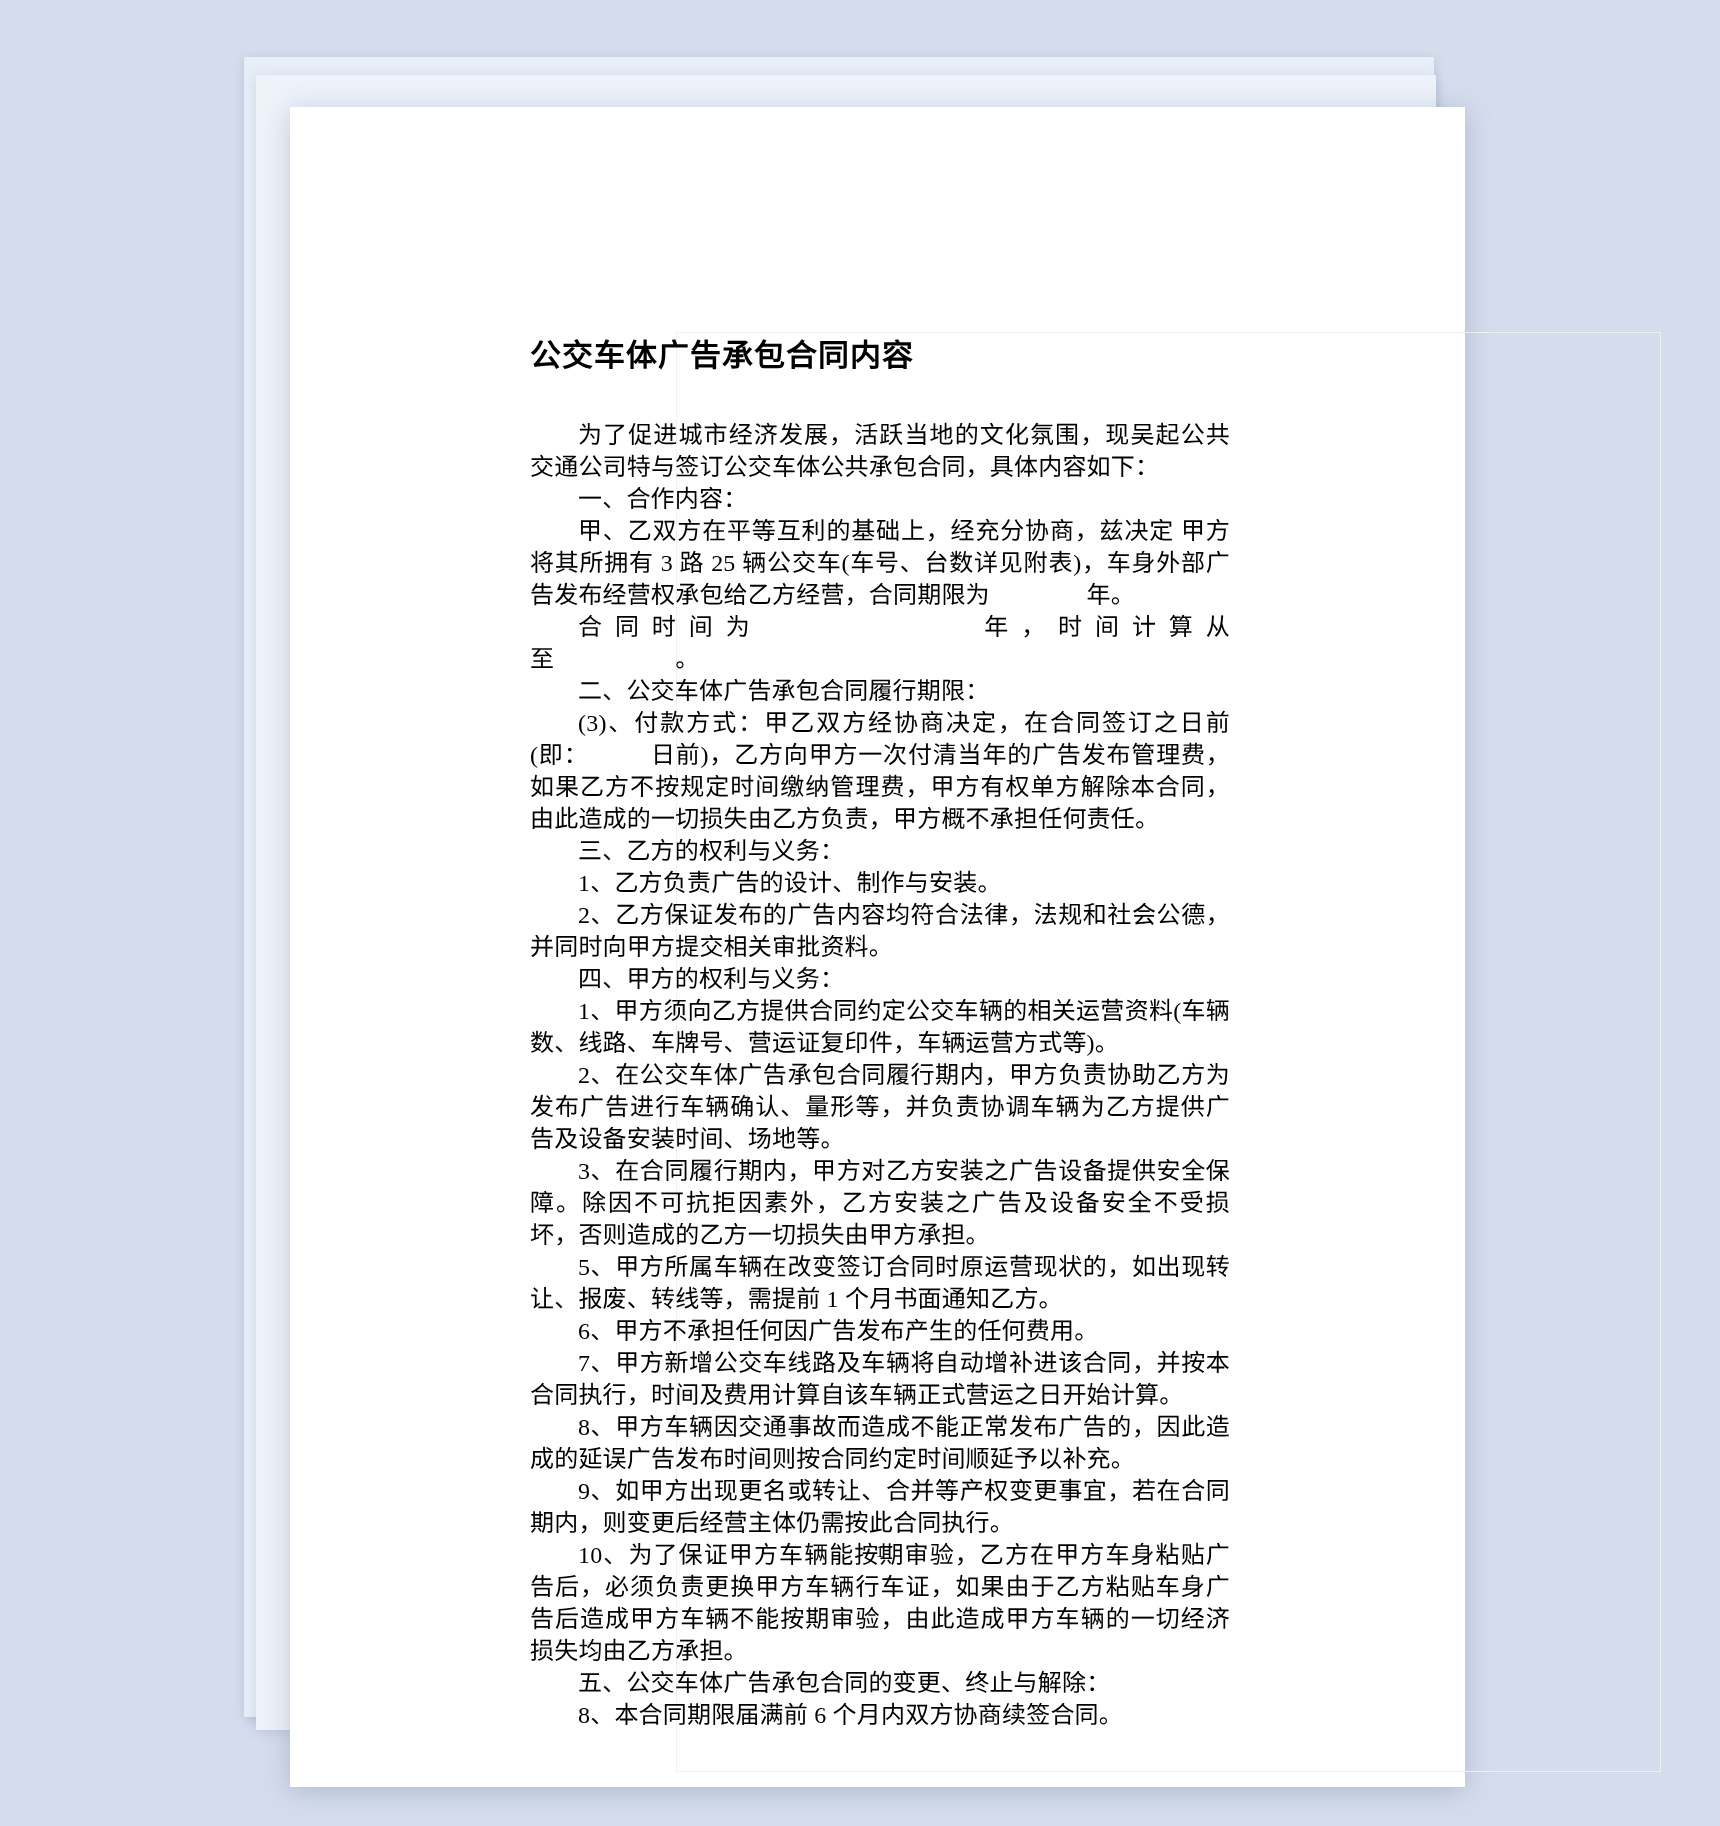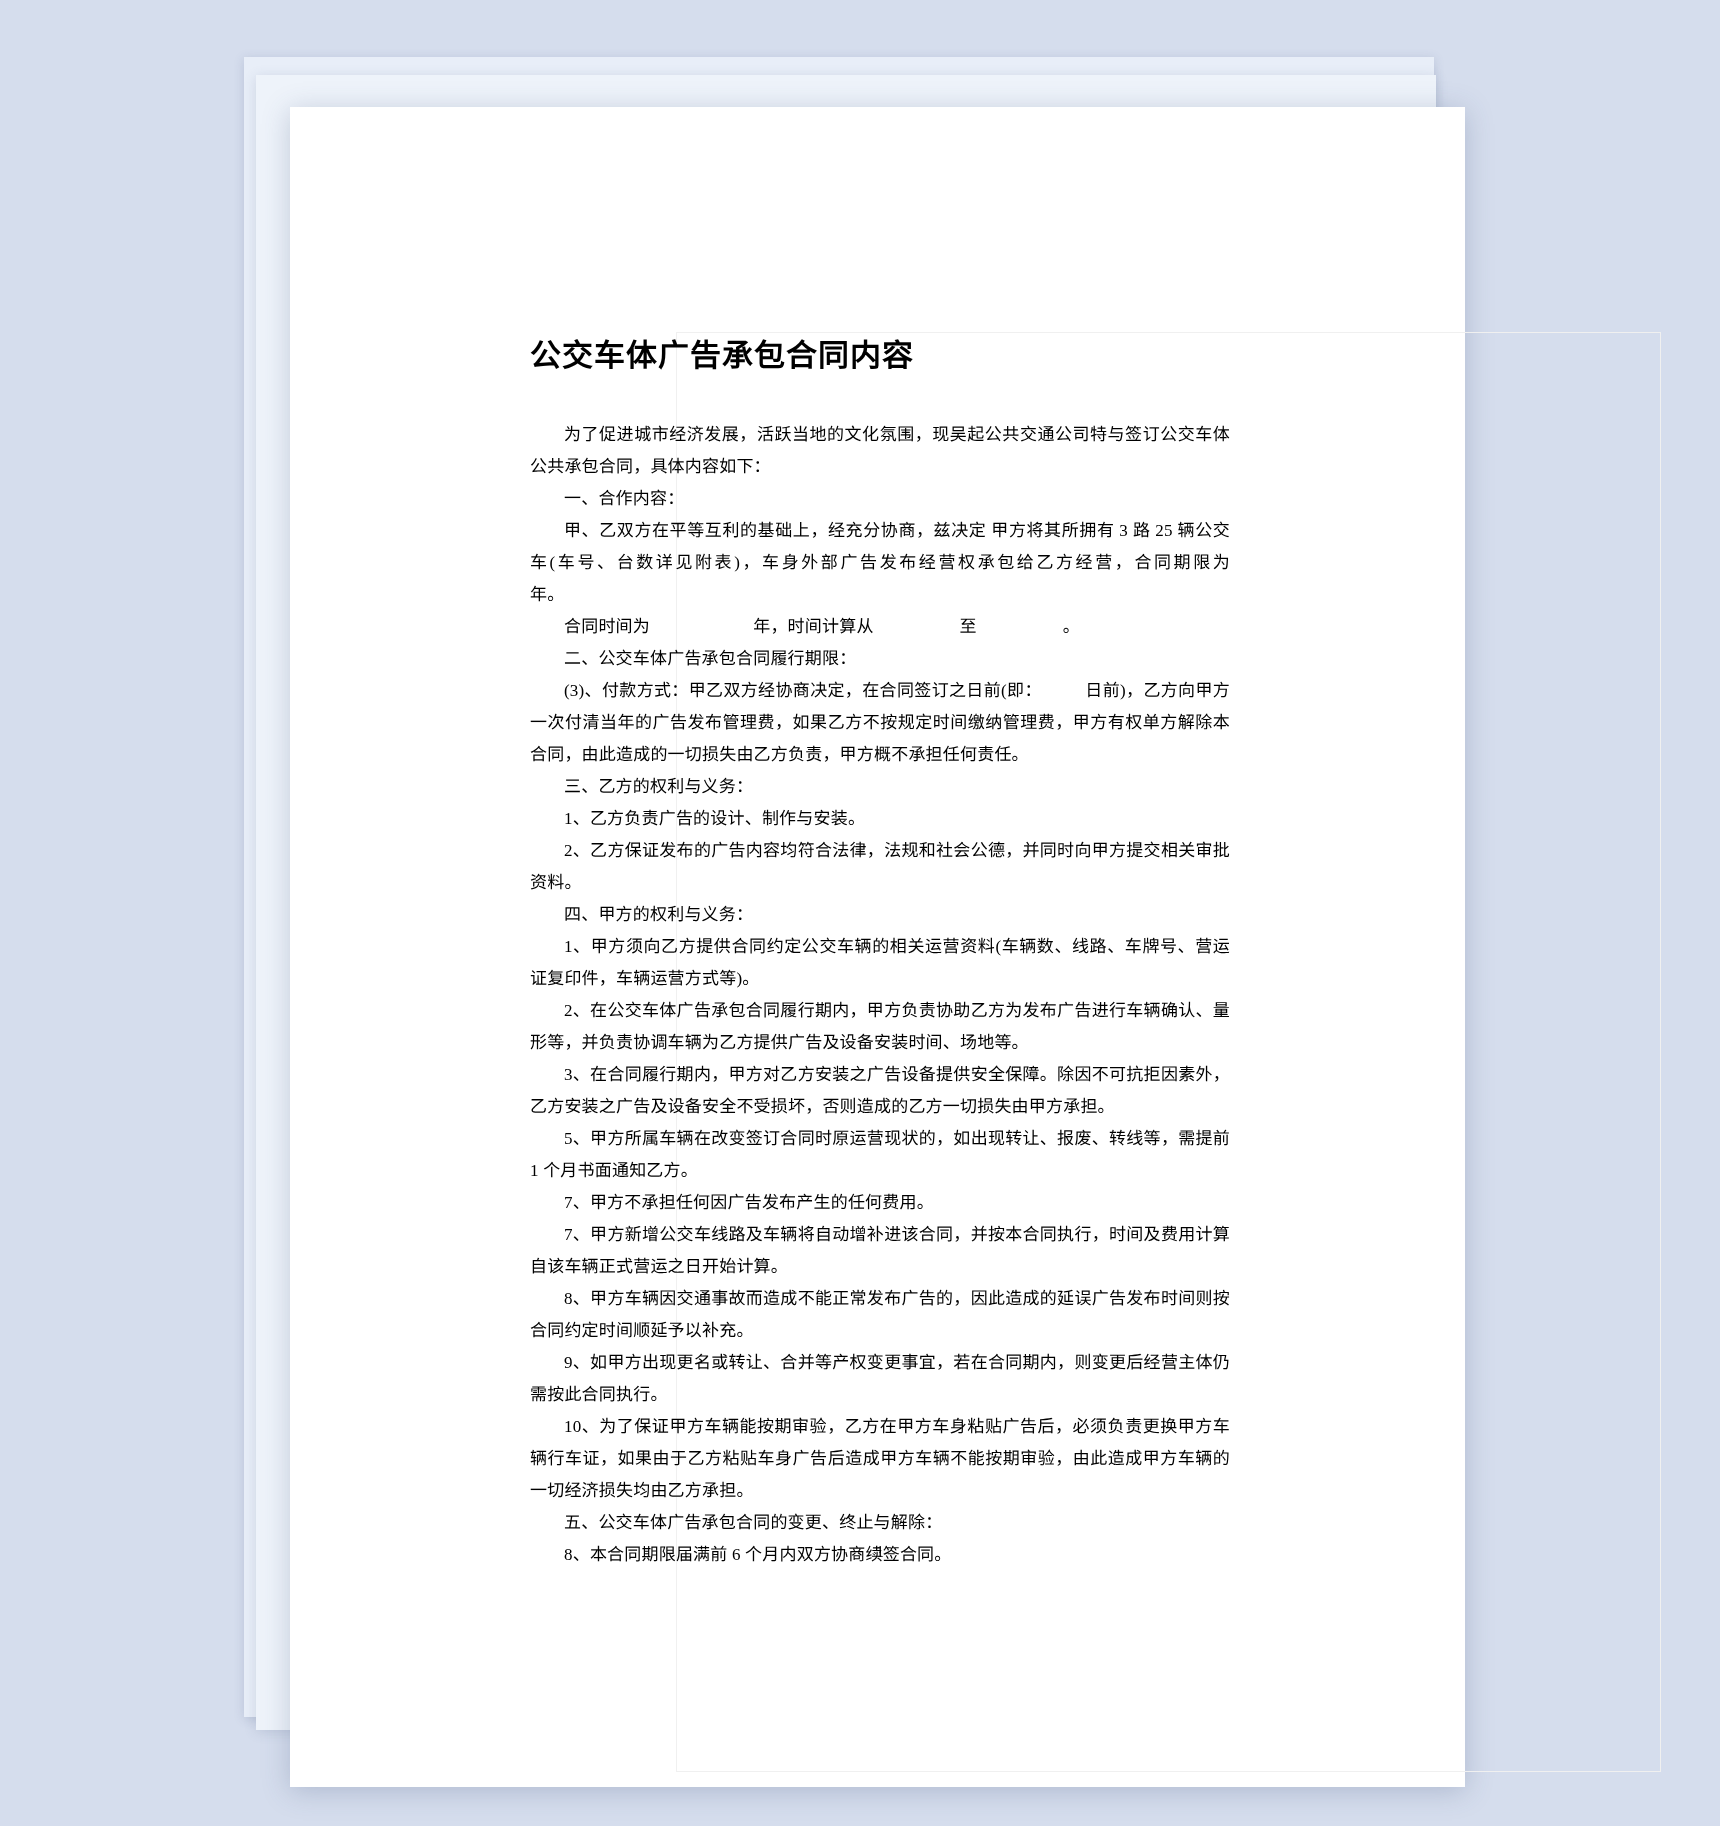--- a/index.html
+++ b/index.html
@@ -65,21 +65,21 @@
   .doc-title {
     font-size: 31px;
     font-weight: bold;
     text-align: left;
     letter-spacing: 1px;
     color: #000;
     margin: 0 0 44px 0;
     font-family: "Liberation Serif", "DejaVu Serif", serif;
   }
   .para {
-    font-size: 17px;
+    font-size: 24px;
     line-height: 32px;
     color: #000;
     text-align: justify;
     text-justify: inter-ideograph;
     margin: 0;
     text-indent: 2em;
     letter-spacing: 0.2px;
   }
   .page-number {
     position: absolute;
@@ -110,21 +110,21 @@
   <p class="para">二、公交车体广告承包合同履行期限：</p>
   <p class="para">(3)、付款方式：甲乙双方经协商决定，在合同签订之日前(即：　　　日前)，乙方向甲方一次付清当年的广告发布管理费，如果乙方不按规定时间缴纳管理费，甲方有权单方解除本合同，由此造成的一切损失由乙方负责，甲方概不承担任何责任。</p>
   <p class="para">三、乙方的权利与义务：</p>
   <p class="para">1、乙方负责广告的设计、制作与安装。</p>
   <p class="para">2、乙方保证发布的广告内容均符合法律，法规和社会公德，并同时向甲方提交相关审批资料。</p>
   <p class="para">四、甲方的权利与义务：</p>
   <p class="para">1、甲方须向乙方提供合同约定公交车辆的相关运营资料(车辆数、线路、车牌号、营运证复印件，车辆运营方式等)。</p>
   <p class="para">2、在公交车体广告承包合同履行期内，甲方负责协助乙方为发布广告进行车辆确认、量形等，并负责协调车辆为乙方提供广告及设备安装时间、场地等。</p>
   <p class="para">3、在合同履行期内，甲方对乙方安装之广告设备提供安全保障。除因不可抗拒因素外，乙方安装之广告及设备安全不受损坏，否则造成的乙方一切损失由甲方承担。</p>
   <p class="para">5、甲方所属车辆在改变签订合同时原运营现状的，如出现转让、报废、转线等，需提前 1 个月书面通知乙方。</p>
-  <p class="para">7、甲方不承担任何因广告发布产生的任何费用。</p>
+  <p class="para">6、甲方不承担任何因广告发布产生的任何费用。</p>
   <p class="para">7、甲方新增公交车线路及车辆将自动增补进该合同，并按本合同执行，时间及费用计算自该车辆正式营运之日开始计算。</p>
   <p class="para">8、甲方车辆因交通事故而造成不能正常发布广告的，因此造成的延误广告发布时间则按合同约定时间顺延予以补充。</p>
   <p class="para">9、如甲方出现更名或转让、合并等产权变更事宜，若在合同期内，则变更后经营主体仍需按此合同执行。</p>
   <p class="para">10、为了保证甲方车辆能按期审验，乙方在甲方车身粘贴广告后，必须负责更换甲方车辆行车证，如果由于乙方粘贴车身广告后造成甲方车辆不能按期审验，由此造成甲方车辆的一切经济损失均由乙方承担。</p>
   <p class="para">五、公交车体广告承包合同的变更、终止与解除：</p>
   <p class="para">8、本合同期限届满前 6 个月内双方协商续签合同。</p>
 </div>
 
 <div class="page-number">1</div>
 

